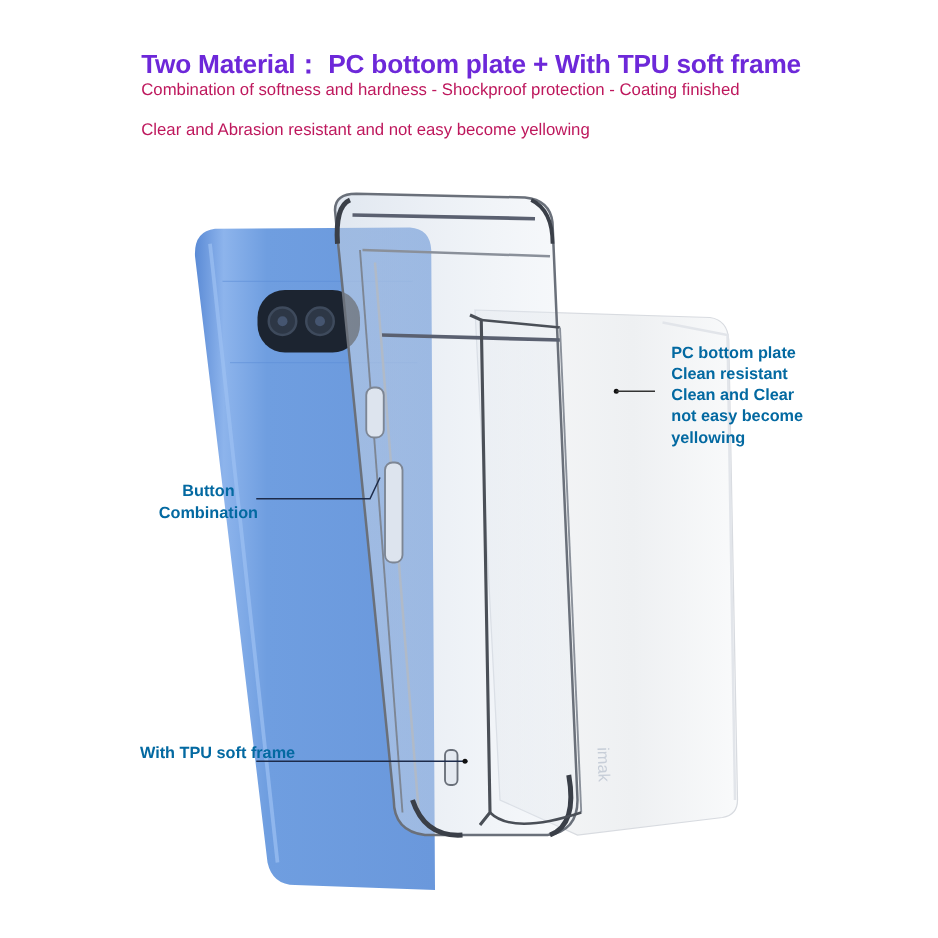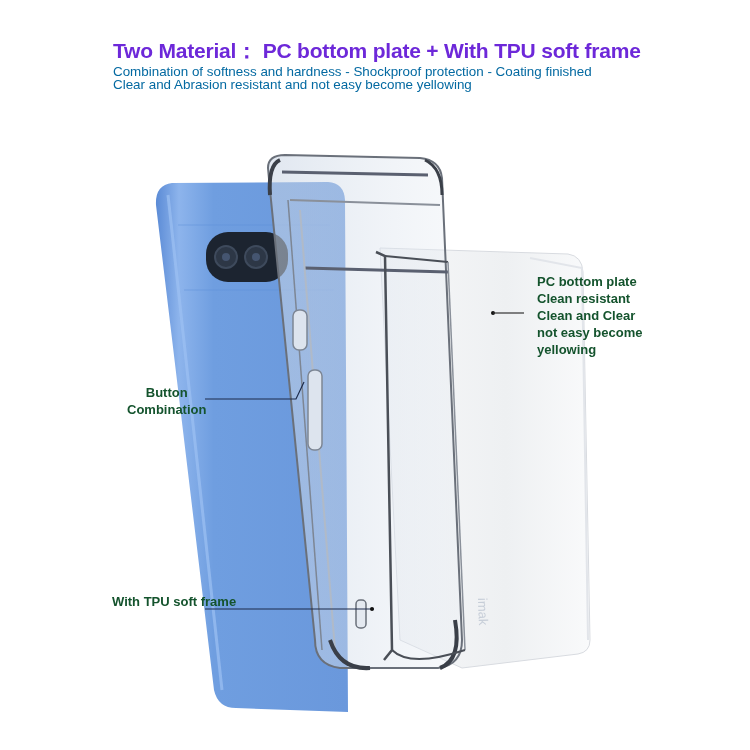--- a/index.html
+++ b/index.html
@@ -1,22 +1,22 @@
 <!DOCTYPE html>
 <html><head>
 <meta charset="utf-8">
 <style>
   html, body { margin: 0; padding: 0; background: #ffffff; }
   body { width: 750px; height: 750px; position: relative; overflow: hidden; font-family: "Liberation Sans", sans-serif; color: #111; }
   .headline { position: absolute; left: 113px; top: 37px; font-size: 21px; font-weight: bold; letter-spacing: -0.2px; white-space: nowrap; color: #6d28d9; }
-  .subline { position: absolute; left: 113px; font-size: 13.4px; color: #0369a1; white-space: nowrap; }
+  .subline { position: absolute; left: 113px; font-size: 13.4px; color: #be185d; white-space: nowrap; }
   .sub1 { top: 64px; }
-  .sub2 { top: 77px; }
+  .sub2 { top: 96px; }
   .scene { position: absolute; left: 0; top: 0; width: 750px; height: 750px; }
-  .callout { position: absolute; font-size: 13px; font-weight: bold; line-height: 17px; color: #14532d; }
+  .callout { position: absolute; font-size: 13px; font-weight: bold; line-height: 17px; color: #0369a1; }
   .callout-pc { left: 537px; top: 273px; }
   .callout-btn { left: 127px; top: 384px; text-align: center; }
   .callout-tpu { left: 112px; top: 592px; line-height: 20px; }
 </style>
 </head>
 <body>
 
 <div class="headline">
   <span>Two Material：</span>&nbsp;<span>PC bottom plate + With TPU soft frame</span>
 </div>

